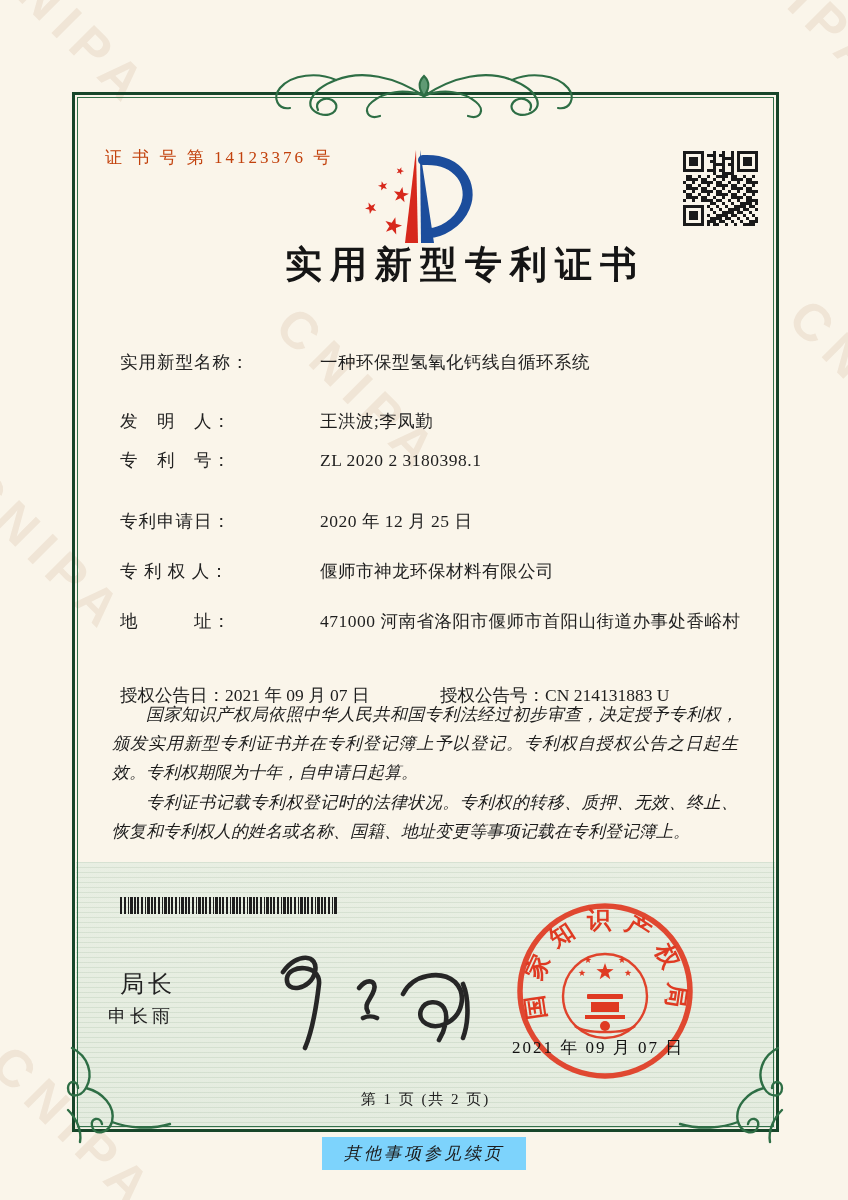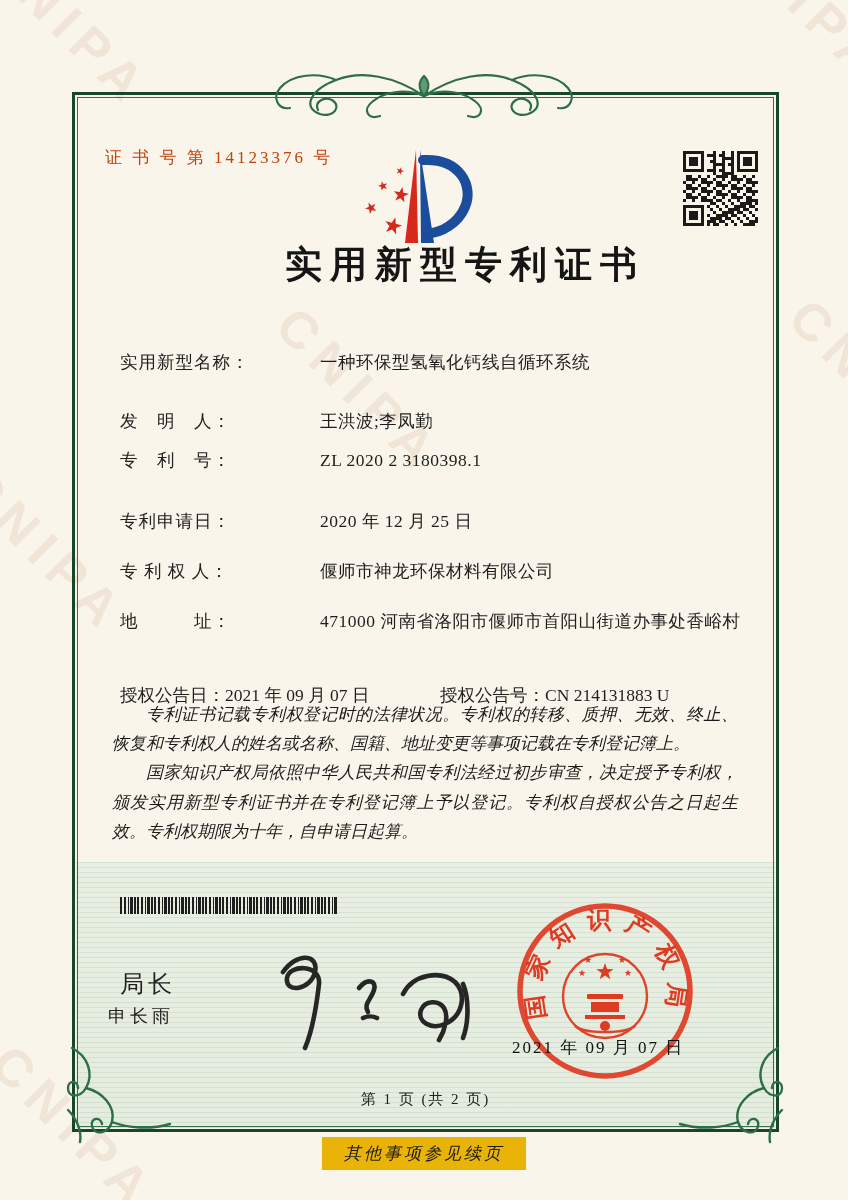--- a/index.html
+++ b/index.html
@@ -87,21 +87,21 @@
     letter-spacing:2px; color:#111; white-space:nowrap; z-index:6;
   }
 
   .page-num {
     position:absolute; left:72px; top:1090px; width:707px; text-align:center;
     font-size:15px; color:#222; letter-spacing:2px;
   }
 
   .cont-note {
     position:absolute; left:50%; top:1137px; transform:translateX(-50%);
-    background:#eab308; padding:5px 22px; font-size:17px; font-style:italic;
+    background:#7dd3fc; padding:5px 22px; font-size:17px; font-style:italic;
     letter-spacing:3px; color:#1c1c1c; white-space:nowrap; z-index:4;
   }
 </style>
 </head>
 <body>
 
 <div class="page">
 
   <span class="wm" style="left:-36px; top:-6px;">CNIPA</span>
   <span class="wm" style="left:700px; top:-30px;">CNIPA</span>
@@ -436,22 +436,22 @@
       </div>
       <div class="grant-row">
         <span>授权公告日：</span><span>2021 年 09 月 07 日</span>
         <span class="grant-no">
           <span>授权公告号：</span><span>CN 214131883 U</span>
         </span>
       </div>
     </div>
 
     <div class="body-text">
+      <p>国家知识产权局依照中华人民共和国专利法经过初步审查，决定授予专利权，颁发实用新型专利证书并在专利登记簿上予以登记。专利权自授权公告之日起生效。专利权期限为十年，自申请日起算。</p>
       <p>专利证书记载专利权登记时的法律状况。专利权的转移、质押、无效、终止、恢复和专利权人的姓名或名称、国籍、地址变更等事项记载在专利登记簿上。</p>
-      <p>国家知识产权局依照中华人民共和国专利法经过初步审查，决定授予专利权，颁发实用新型专利证书并在专利登记簿上予以登记。专利权自授权公告之日起生效。专利权期限为十年，自申请日起算。</p>
     </div>
 
     <svg class="barcode" id="barcode-svg" viewBox="0 0 218 17" preserveAspectRatio="none">
         <rect x="0" y="0" width="2" height="17" fill="#1e1e1e"></rect>
         <rect x="4" y="0" width="2" height="17" fill="#1e1e1e"></rect>
         <rect x="8" y="0" width="1" height="17" fill="#1e1e1e"></rect>
         <rect x="10" y="0" width="3" height="17" fill="#1e1e1e"></rect>
         <rect x="14" y="0" width="2" height="17" fill="#1e1e1e"></rect>
         <rect x="17" y="0" width="2" height="17" fill="#1e1e1e"></rect>
         <rect x="21" y="0" width="2" height="17" fill="#1e1e1e"></rect>

